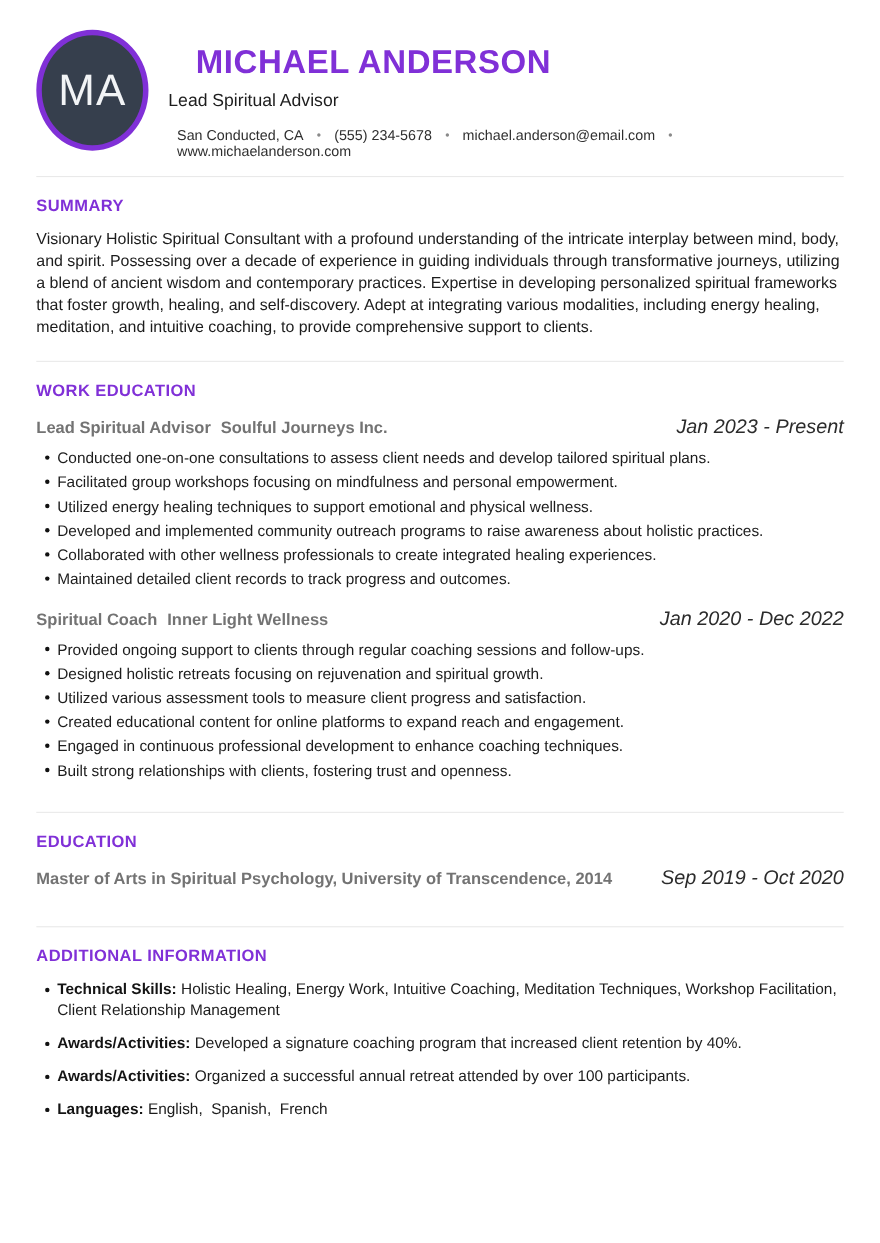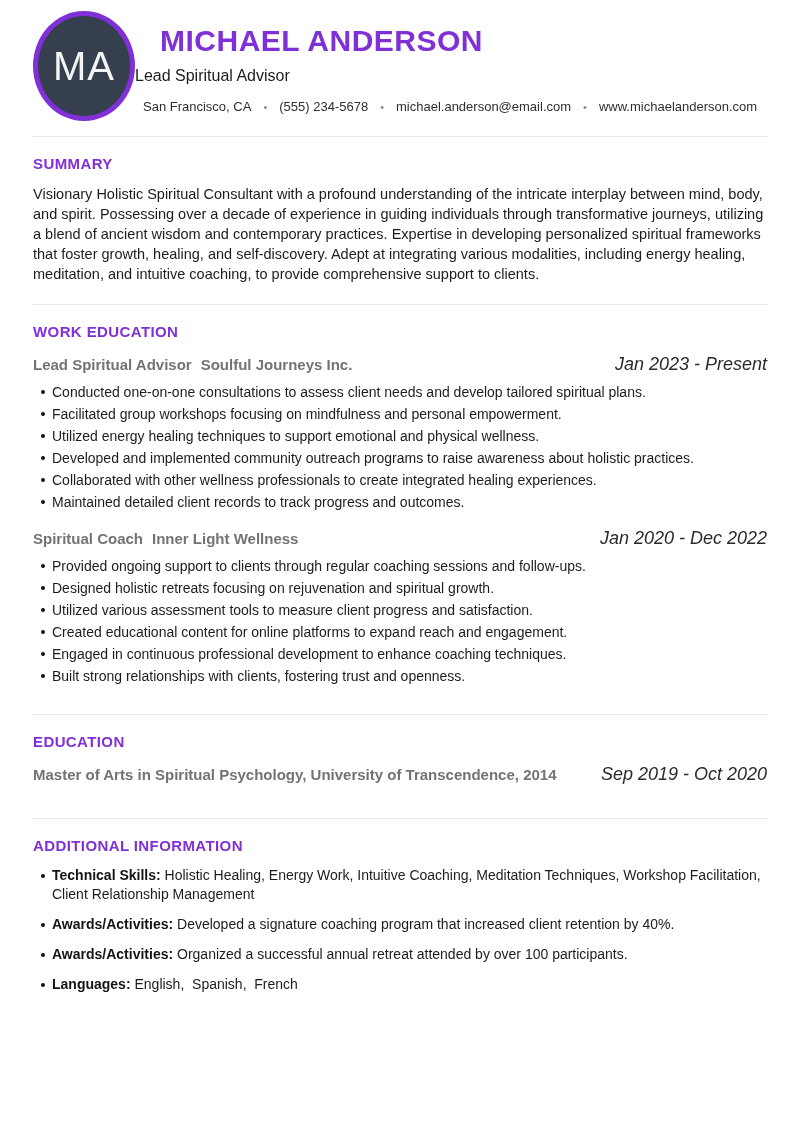--- a/index.html
+++ b/index.html
@@ -9,21 +9,22 @@
     font-family: "Liberation Sans", "DejaVu Sans", sans-serif;
     color: #1c1c1c;
     overflow: hidden;
   }
   .page { padding: 0 33px; }
 
   
   .header {
     display: flex;
     align-items: flex-start;
-    padding-top: 11px;
+    gap: 18px;
+    padding-top: 27px;
     padding-bottom: 15px;
     border-bottom: 1px solid #e9e9e9;
   }
   .avatar {
     flex: 0 0 auto;
     width: 102px; height: 110px;
     background: #363f4d;
     border: 5px solid #8030d7;
     border-radius: 50%;
     display: flex; align-items: center; justify-content: center;
@@ -143,21 +144,21 @@
 <div class="page">
 
   <div class="header">
     <div class="avatar">
       <span>MA</span>
     </div>
     <div class="header-text">
       <div class="person-name">MICHAEL ANDERSON</div>
       <div class="person-title">Lead Spiritual Advisor</div>
       <div class="contact-row">
-        <span>San Francisco, CA</span>
+        <span>San Conducted, CA</span>
         <span class="contact-sep">•</span>
         <span>(555) 234-5678</span>
         <span class="contact-sep">•</span>
         <span>michael.anderson@email.com</span>
         <span class="contact-sep">•</span>
         <span>www.michaelanderson.com</span>
       </div>
     </div>
   </div>
 

